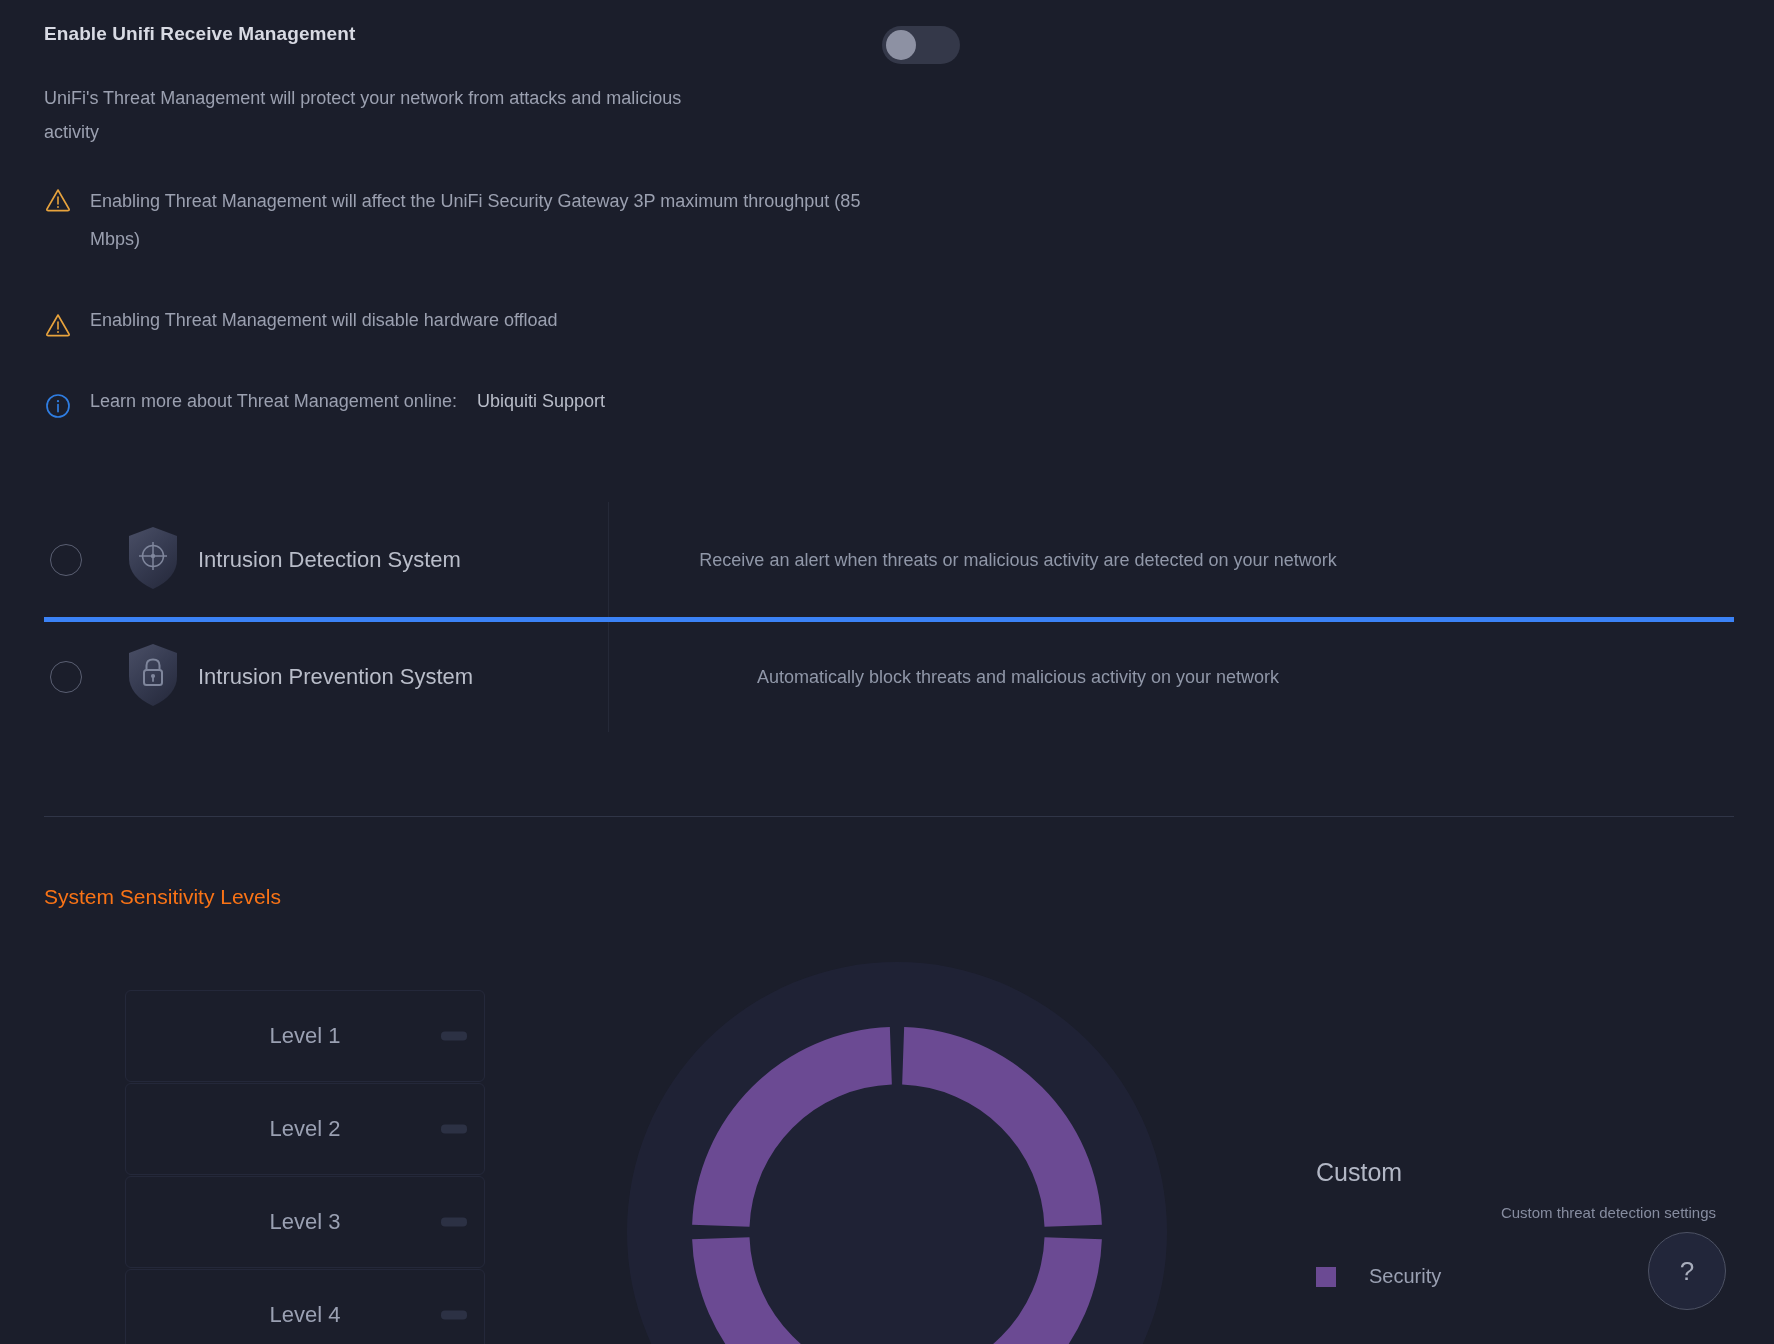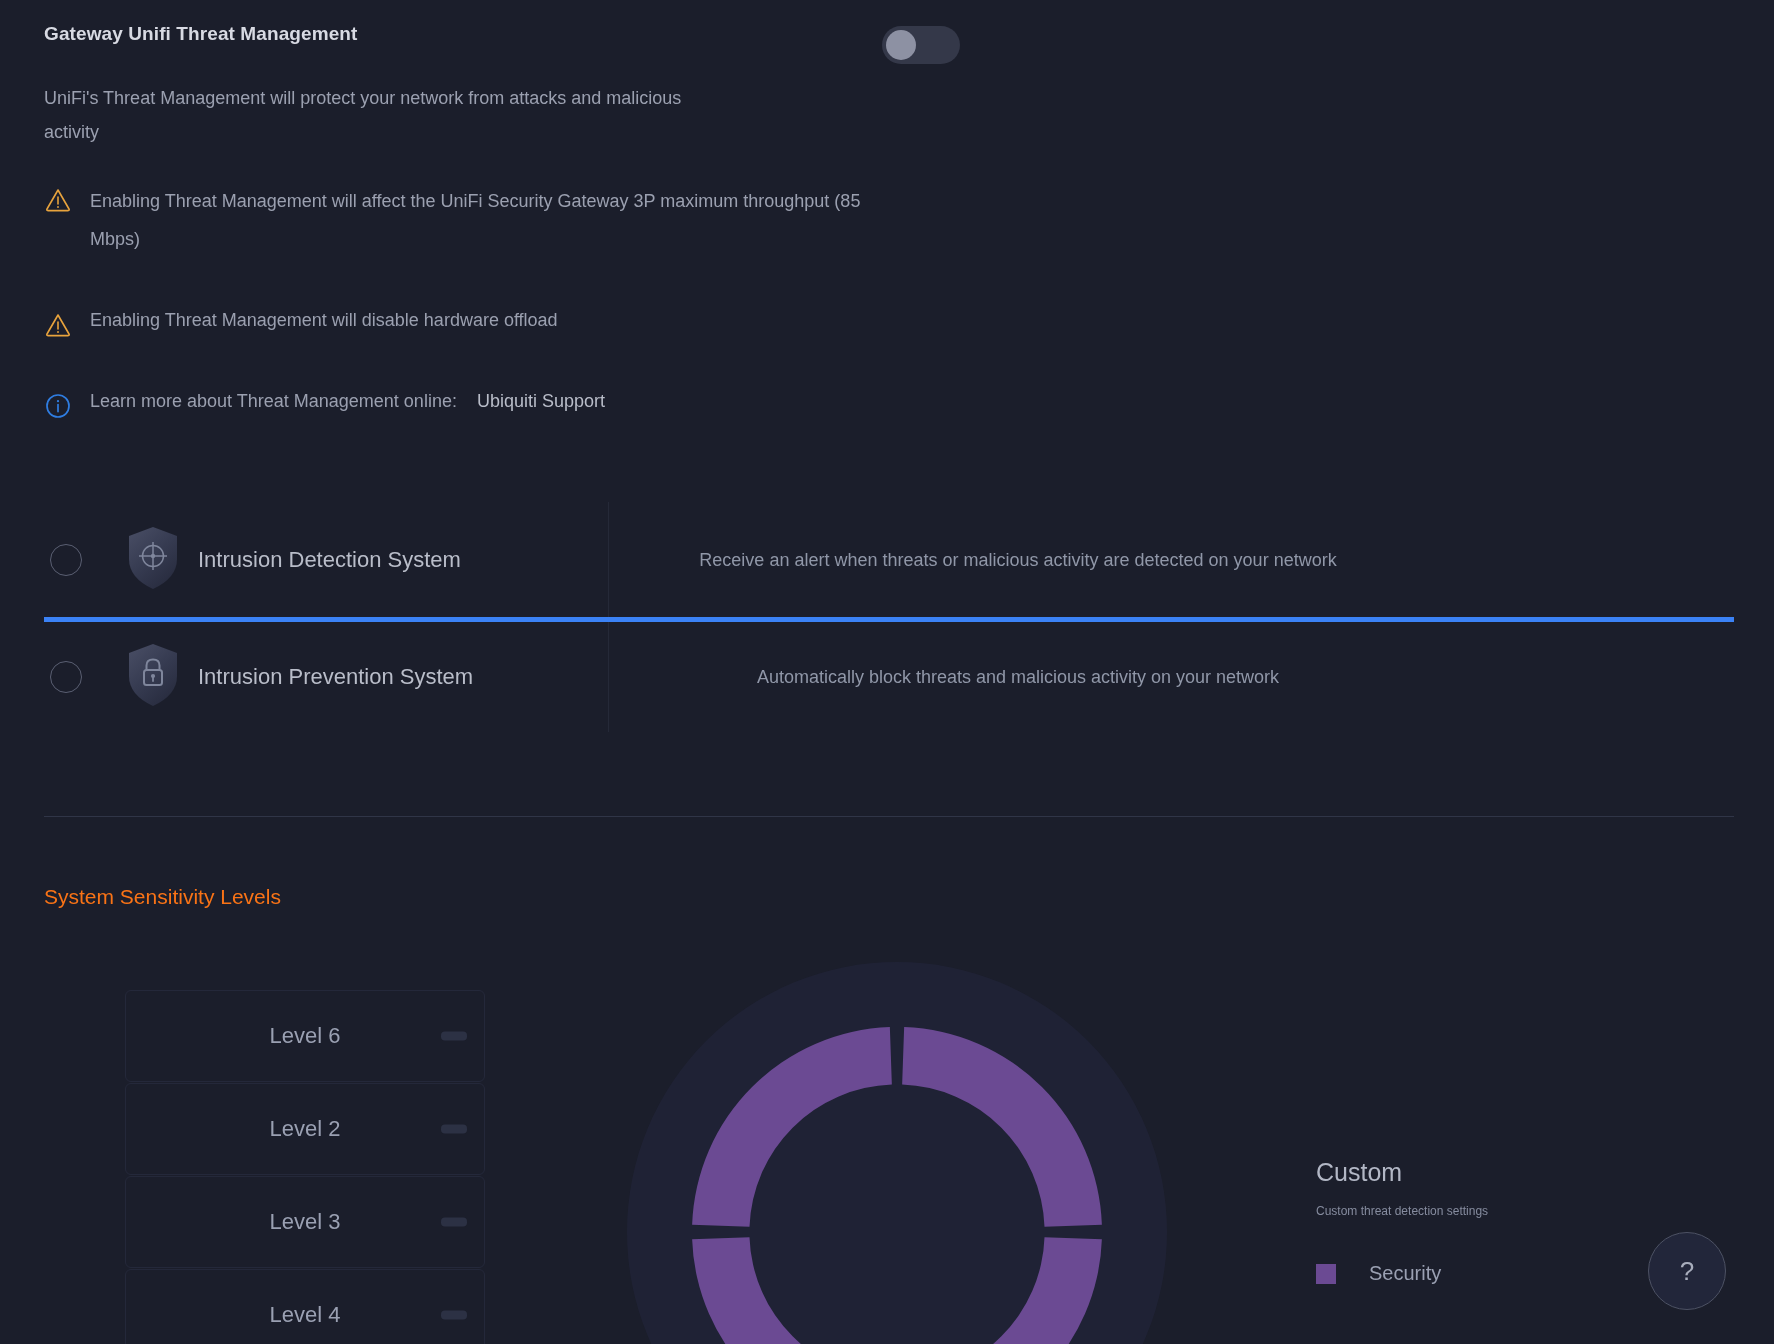--- a/index.html
+++ b/index.html
@@ -214,22 +214,23 @@
     left: 1316px;
     top: 1158px;
     width: 400px;
   }
   .info-title {
     font-size: 25px;
     color: #b2b7c5;
   }
   .info-sub {
     margin-top: 17px;
-    font-size: 12px;
+    font-size: 15px;
     color: #868c9f;
+    text-align: right;
   }
   .legend {
     margin-top: 44px;
     display: flex;
     align-items: center;
     gap: 33px;
   }
   .legend-swatch {
     width: 20px;
     height: 20px;
@@ -256,21 +257,21 @@
     display: flex;
     align-items: center;
     justify-content: center;
     cursor: pointer;
   }
 </style>
 </head>
 <body>
 
 <div class="header-row">
-  <div class="header-title">Gateway Unifi Threat Management</div>
+  <div class="header-title">Enable Unifi Receive Management</div>
   <div class="header-sub">UniFi's Threat Management will protect your network from attacks and malicious activity</div>
 </div>
 
 <div class="toggle">
   <span class="toggle-knob"></span>
 </div>
 
 <div class="notice notice-1">
   <span class="warn-icon">
     <svg width="28" height="28" viewBox="0 0 28 28">
@@ -357,21 +358,21 @@
   </div>
 
 </div>
 
 <div class="section-divider"></div>
 
 <div class="section-heading">System Sensitivity Levels</div>
 
 <div class="levels">
   <div class="level-item">
-    <span class="level-label">Level 6</span>
+    <span class="level-label">Level 1</span>
     <span class="level-dash"></span>
   </div>
   <div class="level-item">
     <span class="level-label">Level 2</span>
     <span class="level-dash"></span>
   </div>
   <div class="level-item">
     <span class="level-label">Level 3</span>
     <span class="level-dash"></span>
   </div>

